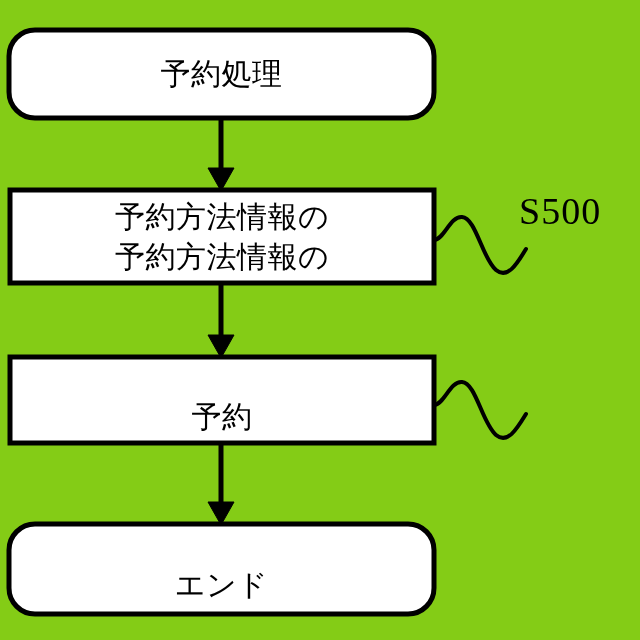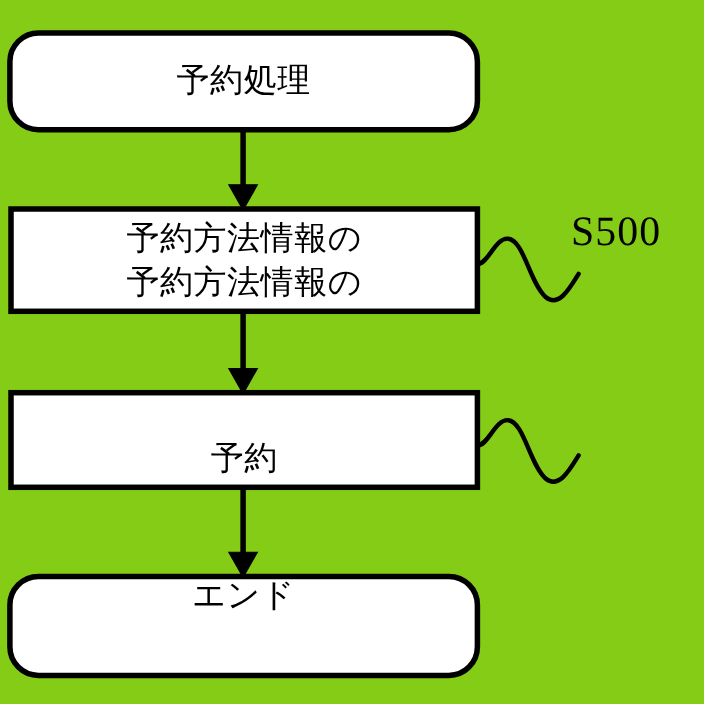--- a/index.html
+++ b/index.html
@@ -92,20 +92,20 @@
 
   <div class="node-label" style="left:10px; top:190px; width:424px; height:93px;">
     <span class="line">予約方法情報の</span>
     <span class="line">予約方法情報の</span>
   </div>
 
   <div class="node-label" style="left:10px; top:374px; width:424px; height:86px;">
     <span class="line">予約</span>
   </div>
 
-  <div class="node-label" style="left:9px; top:497px; width:425px; height:90px;">
+  <div class="node-label" style="left:9px; top:540px; width:425px; height:90px;">
     <span class="line">エンド</span>
   </div>
 
   <div class="step-ref" style="left:519px; top:192px;">S500</div>
 
 
 </div>
 
 </body></html>

